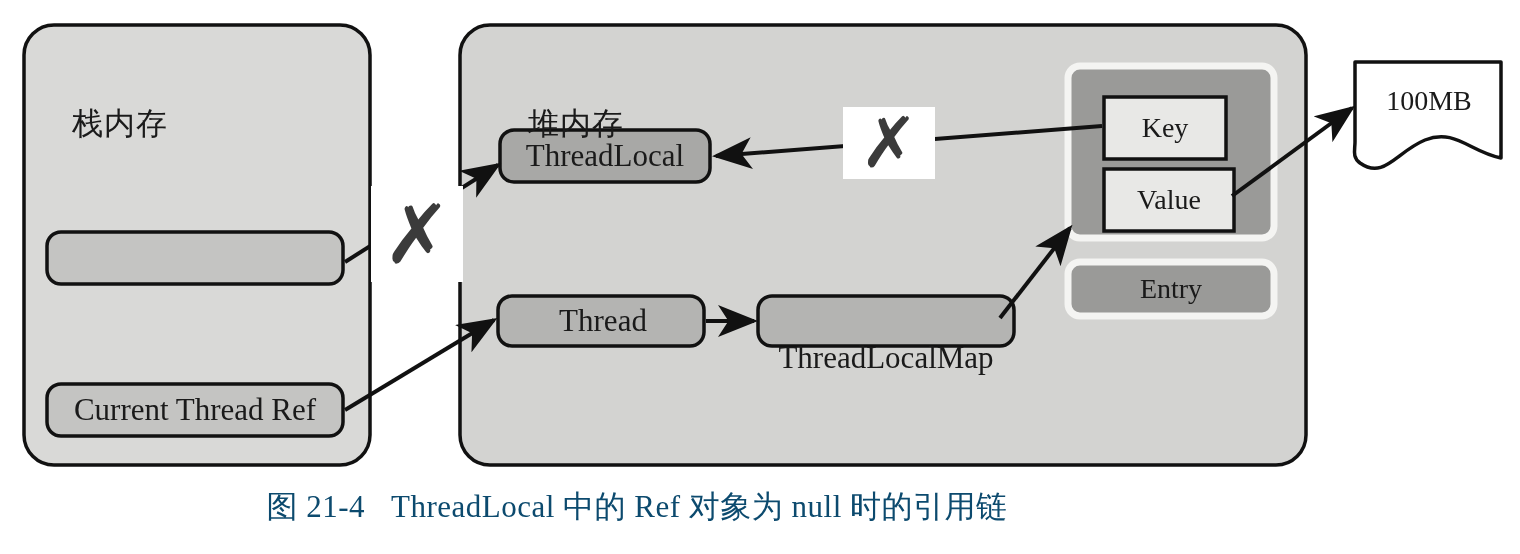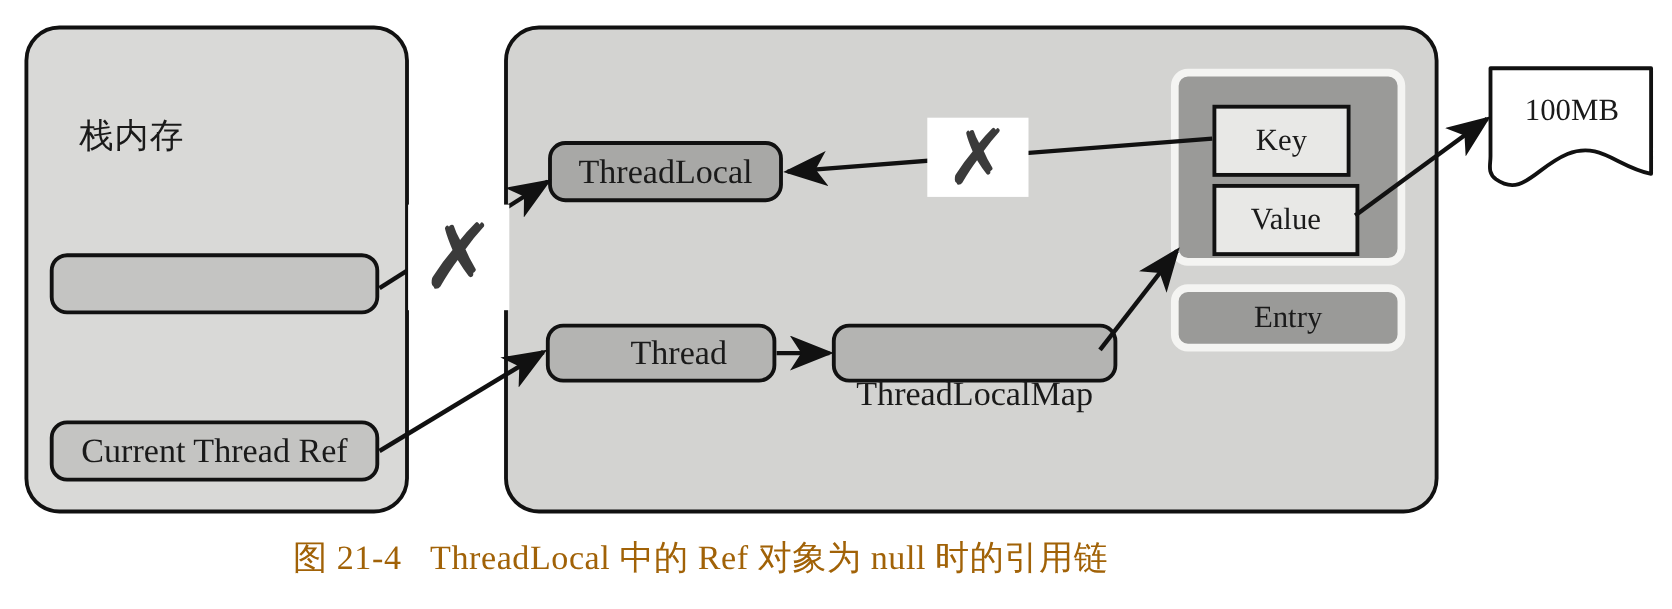--- a/index.html
+++ b/index.html
@@ -44,21 +44,21 @@
   .small-node-label {
     font-size: 28px;
   }
   .caption {
     position: absolute;
     left: 0;
     top: 486px;
     width: 1274px;
     text-align: center;
     font-size: 31px;
-    color: #a16207;
+    color: #0c4a6e;
     letter-spacing: 0.5px;
   }
   .caption .gap { display: inline-block; width: 26px; }
   .x-mark {
     position: absolute;
     color: #3b3b3b;
     font-family: "DejaVu Sans", sans-serif;
     font-weight: bold;
     display: flex;
     align-items: center;
@@ -113,27 +113,28 @@
 
     <line x1="1000" y1="318" x2="1070" y2="228" stroke="#111111" stroke-width="4" marker-end="url(#arrowhead)"></line>
 
     <line x1="1102" y1="126" x2="716" y2="156" stroke="#111111" stroke-width="4" marker-end="url(#arrowhead)"></line>
 
     <line x1="1232" y1="196" x2="1352" y2="108" stroke="#111111" stroke-width="4" marker-end="url(#arrowhead)"></line>
   </svg>
 
   <div class="lbl region-title" style="left:72px; top:58px; width:200px; height:44px;">栈内存</div>
 
+  <div class="lbl region-title" style="left:528px; top:58px; width:200px; height:44px;">堆内存</div>
 
 
   <div class="lbl node-label" style="left:47px; top:384px; width:296px; height:52px;text-align:center;">Current Thread Ref</div>
 
   <div class="lbl node-label" style="left:500px; top:130px; width:210px; height:52px;">ThreadLocal</div>
 
-  <div class="lbl node-label" style="left:514px; top:296px; width:206px; height:50px;">Thread</div>
+  <div class="lbl node-label" style="left:500px; top:296px; width:206px; height:50px;">Thread</div>
 
   <div class="lbl node-label" style="left:758px; top:296px; width:256px; height:50px;margin-top:37px;">ThreadLocalMap</div>
 
   <div class="lbl small-node-label" style="left:1104px; top:97px; width:122px; height:62px;">Key</div>
 
   <div class="lbl small-node-label" style="left:1104px; top:169px; width:130px; height:62px;">Value</div>
 
   <div class="lbl small-node-label" style="left:1068px; top:262px; width:206px; height:54px;text-align:center;">Entry</div>
 
   <div class="lbl small-node-label" style="left:1362px; top:78px; width:134px; height:46px;">100MB</div>

